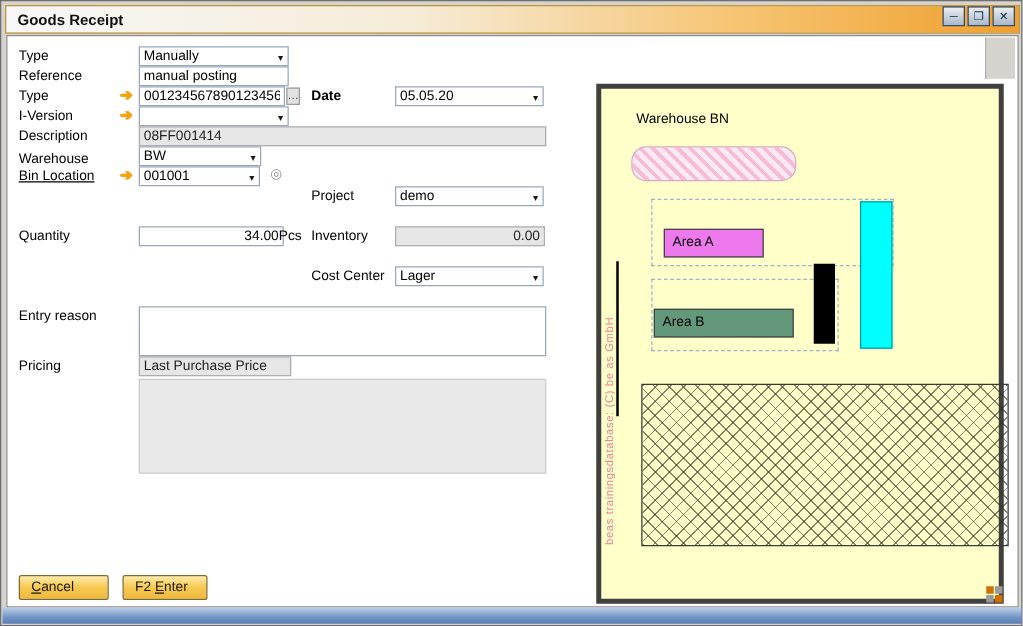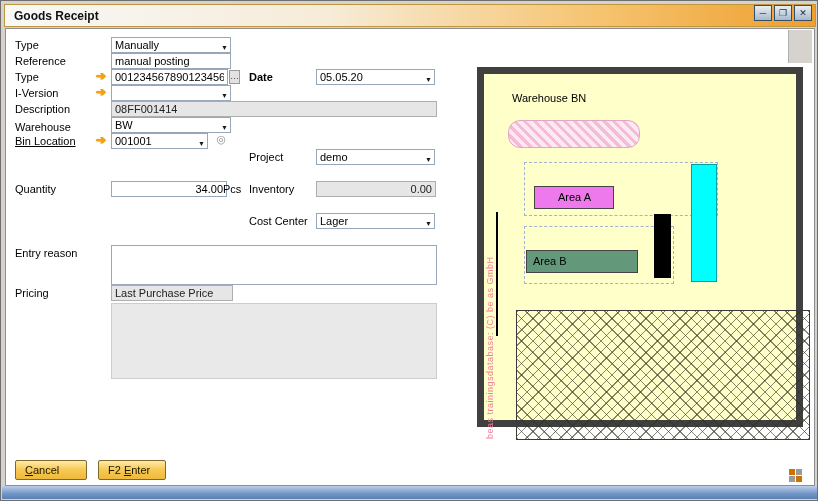--- a/index.html
+++ b/index.html
@@ -42,31 +42,31 @@
   .detail-panel { position:absolute; left:110px; top:302px; width:326px; height:76px;
                   background:#e9e9e9; border:1px solid #cdcdcd; }
 
   
   .btn { position:absolute; height:20px; background:linear-gradient(#ffeaa9,#f7c851 50%,#eeb93e);
          border:1px solid #7e6a2c; border-radius:2px; font-size:11px; 
          line-height:18px; color:#1a1a00; padding:0 9px; cursor:pointer; }
   .accel { text-decoration:underline; }
 
   
-  .map { position:absolute; left:476px; top:66px; width:326px; height:360px;
-         background:#ffffc9; border:7px solid #404040; }
+  .map { position:absolute; left:476px; top:66px; width:326px; height:416px;
+         background:#ffffc9; border:4px solid #404040; }
   .map-title { position:absolute; left:28px; top:18px; font-size:11px; color:#000; }
   .staging { position:absolute; left:24px; top:46px; width:132px; height:28px; border-radius:12px;
              background:repeating-linear-gradient(45deg,#f5bcd6 0 3px,#fce9f3 3px 7px);
              border:1px solid #e0a8c4; }
   .dash { position:absolute; border:1px dashed #9fb2cf; }
   .dash1 { left:40px; top:88px; width:194px; height:54px; }
   .dash2 { left:40px; top:152px; width:150px; height:58px; }
   .areaA { position:absolute; left:50px; top:112px; width:80px; height:23px; background:#ee79ec;
-           border:1px solid #444; font-size:11px; line-height:21px; padding-left:23px; color:#000; }
+           border:1px solid #444; font-size:11px; line-height:21px; padding-left:6px; color:#000; }
   .areaB { position:absolute; left:42px; top:176px; width:112px; height:23px; background:#63997a;
            border:1px solid #444; font-size:11px; line-height:21px; padding-left:6px; color:#000; }
   .rack-black { position:absolute; left:170px; top:140px; width:17px; height:64px; background:#000; }
   .rack-cyan { position:absolute; left:207px; top:90px; width:26px; height:118px; background:#00ffff;
                border:1px solid #00a0a0; }
   .wall { position:absolute; left:12px; top:138px; width:2px; height:124px; background:#000; }
   .grid { position:absolute; left:32px; top:236px; width:294px; height:130px; border:1px solid #3a3a3a;
           background-image:
             repeating-linear-gradient(45deg, rgba(50,50,30,.6) 0 1px, transparent 1px 8px),
             repeating-linear-gradient(-45deg, rgba(50,50,30,.6) 0 1px, transparent 1px 8px); }
@@ -126,21 +126,21 @@
     <span></span>
     <span class="chev">▼</span>
   </div>
 
   <div class="lbl" style="left:14px; top:102px;">Description</div>
   <div class="fld ro" style="left:110px; top:100px; width:326px;">
     <span>08FF001414</span>
   </div>
 
   <div class="lbl" style="left:14px; top:120px;">Warehouse</div>
-  <div class="fld dd" style="left:110px; top:116px; width:120px;">
+  <div class="fld dd" style="left:110px; top:116px; width:98px;">
     <span>BW</span>
     <span class="chev">▼</span>
   </div>
 
   <div class="lbl" style="left:14px; top:134px;text-decoration:underline;">Bin Location</div>
   <div class="arrow" style="left:95px; top:133px;">➔</div>
   <div class="fld dd" style="left:110px; top:132px; width:97px;">
     <span>001001</span>
     <span class="chev">▼</span>
   </div>

